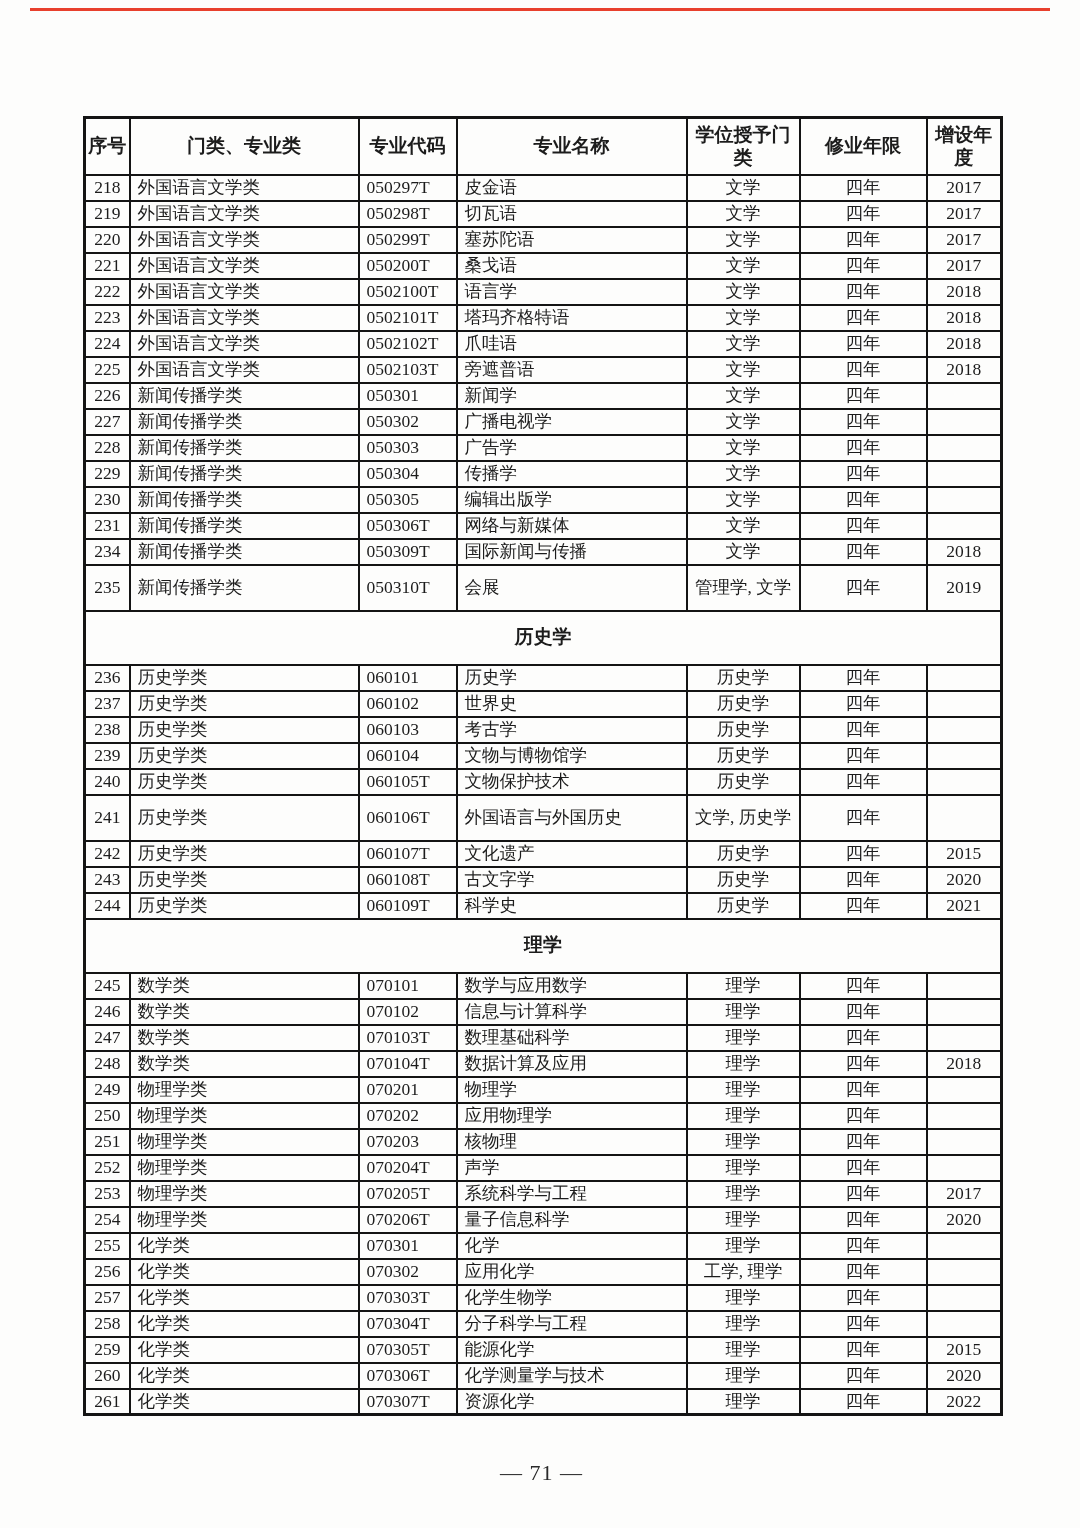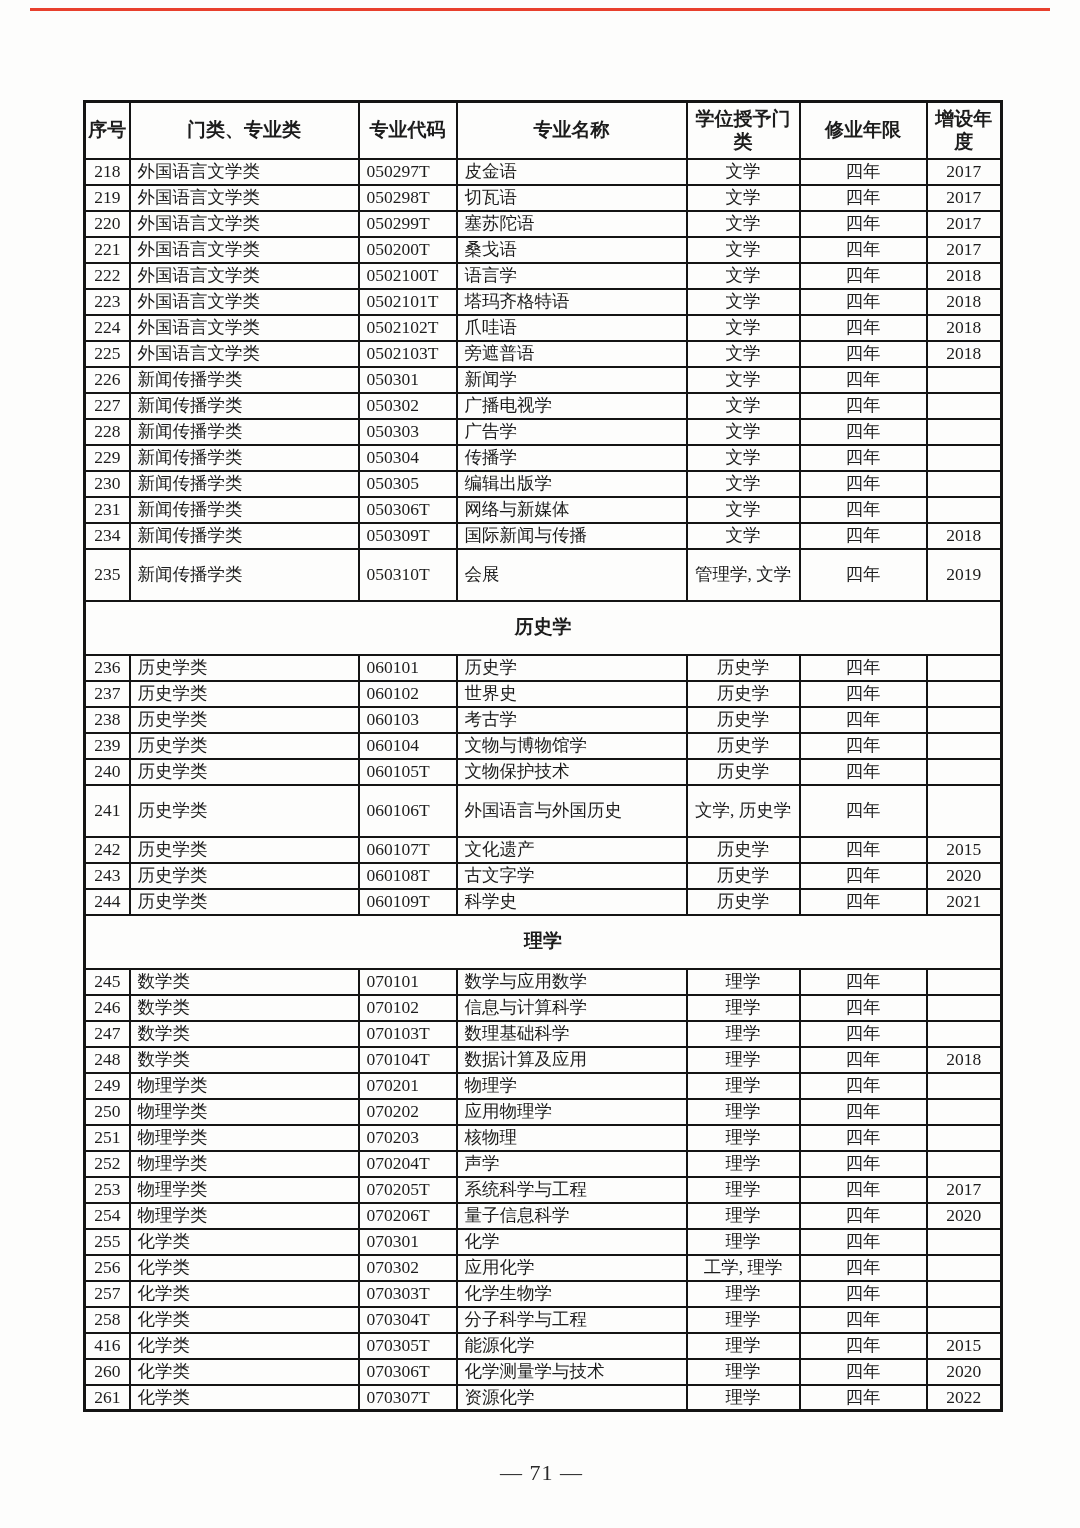--- a/index.html
+++ b/index.html
@@ -12,21 +12,21 @@
     overflow: hidden;
   }
   .accent-line {
     position: absolute;
     top: 8px; left: 30px;
     width: 1020px; height: 3px;
     background: #e8402d;
   }
   table.catalog {
     position: absolute;
-    left: 83px; top: 100px;
+    left: 83px; top: 116px;
     width: 917px;
     border-collapse: collapse;
     table-layout: fixed;
     border: 3px solid #141414;
   }
   .catalog th, .catalog td {
     border: 2px solid #141414;
     overflow: hidden;
   }
   .catalog th {
@@ -38,21 +38,21 @@
     padding: 2px 2px;
   }
   .catalog td {
     height: 26px;
     font-size: 17.5px;
     line-height: 1.18;
     padding: 1px 3px;
   }
   .catalog td.c { text-align: center; }
   .catalog td.l { text-align: left; padding-left: 7px; }
-  .catalog tr.tall td { height: 52px; border-radius: 16px; }
+  .catalog tr.tall td { height: 46px; border-radius: 16px; }
   .catalog tr.section td {
     height: 54px;
     text-align: center;
     font-weight: bold;
     font-size: 19px;
   }
   .footer-page {
     position: absolute;
     top: 1460px; left: 83px;
     width: 917px;
@@ -440,21 +440,21 @@
       <tr>
         <td class="c">258</td>
         <td class="l">化学类</td>
         <td class="l">070304T</td>
         <td class="l">分子科学与工程</td>
         <td class="c">理学</td>
         <td class="c">四年</td>
         <td class="c"></td>
       </tr>
       <tr>
-        <td class="c">416</td>
+        <td class="c">259</td>
         <td class="l">化学类</td>
         <td class="l">070305T</td>
         <td class="l">能源化学</td>
         <td class="c">理学</td>
         <td class="c">四年</td>
         <td class="c">2015</td>
       </tr>
       <tr>
         <td class="c">260</td>
         <td class="l">化学类</td>

